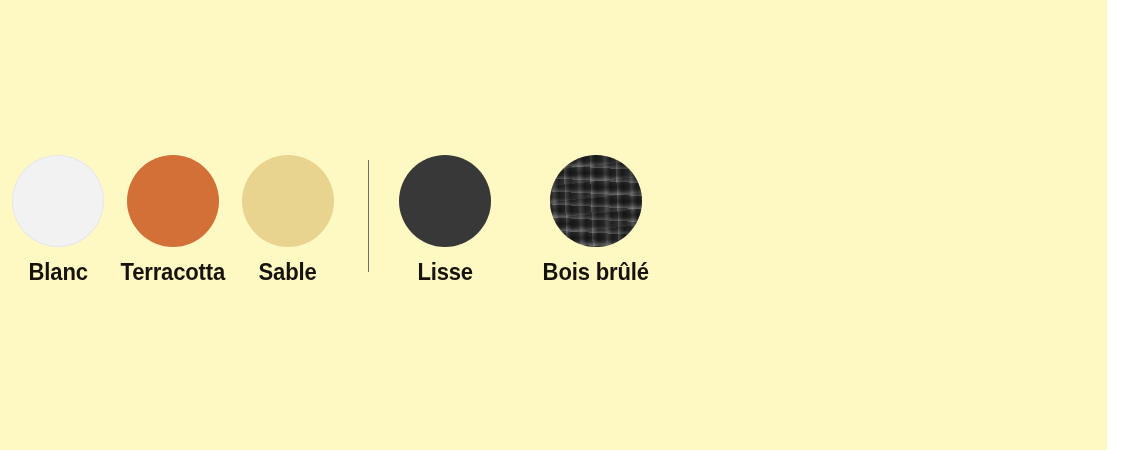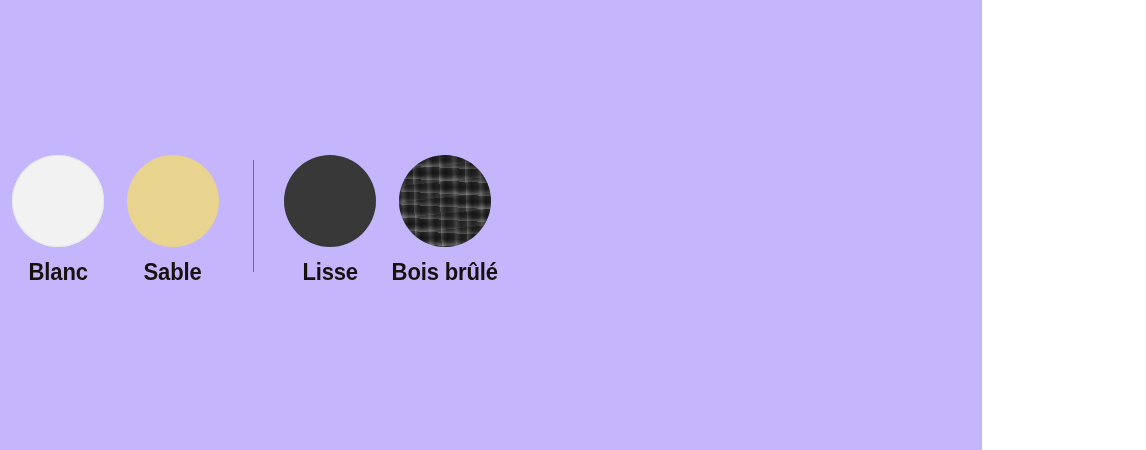--- a/index.html
+++ b/index.html
@@ -10,42 +10,42 @@
   body {
     width: 1146px;
     height: 450px;
     background: #ffffff;
     font-family: "Liberation Sans", "DejaVu Sans", sans-serif;
     overflow: hidden;
   }
 
   .swatch-board {
     position: relative;
-    width: 982px;
+    width: 1107px;
     height: 450px;
-    background: #c4b5fd;
+    background: #fef9c3;
   }
 
   
   .groups {
     position: absolute;
     left: 0;
     top: 155;
     top: 155px;
     display: flex;
     align-items: flex-start;
   }
 
   .swatch-group {
     display: flex;
     align-items: flex-start;
   }
 
   .group-colors { margin-left: 12px; }
-  .group-finishes { margin-left: 0px; }
+  .group-finishes { margin-left: 0px; gap: 36px; }
 
   
   .group-divider {
     width: 1px;
     height: 112px;
     background: #6f6f6f;
     margin: 5px 30px 0 34px;
     flex: 0 0 auto;
   }
 
@@ -172,20 +172,24 @@
 <div class="swatch-board">
 
   <div class="groups">
 
     <div class="swatch-group group-colors">
         <button class="swatch">
           <span class="swatch-disc tex-smooth is-light" style="background: rgb(242, 242, 242);"></span>
           <span class="swatch-label">Blanc</span>
         </button>
         <button class="swatch">
+          <span class="swatch-disc tex-smooth" style="background: rgb(210, 112, 56);"></span>
+          <span class="swatch-label">Terracotta</span>
+        </button>
+        <button class="swatch">
           <span class="swatch-disc tex-smooth" style="background: rgb(232, 212, 143);"></span>
           <span class="swatch-label">Sable</span>
         </button>
       </div>
 
     <div class="group-divider"></div>
 
     <div class="swatch-group group-finishes">
         <button class="swatch">
           <span class="swatch-disc tex-smooth" style="background: rgb(56, 56, 56);"></span>

